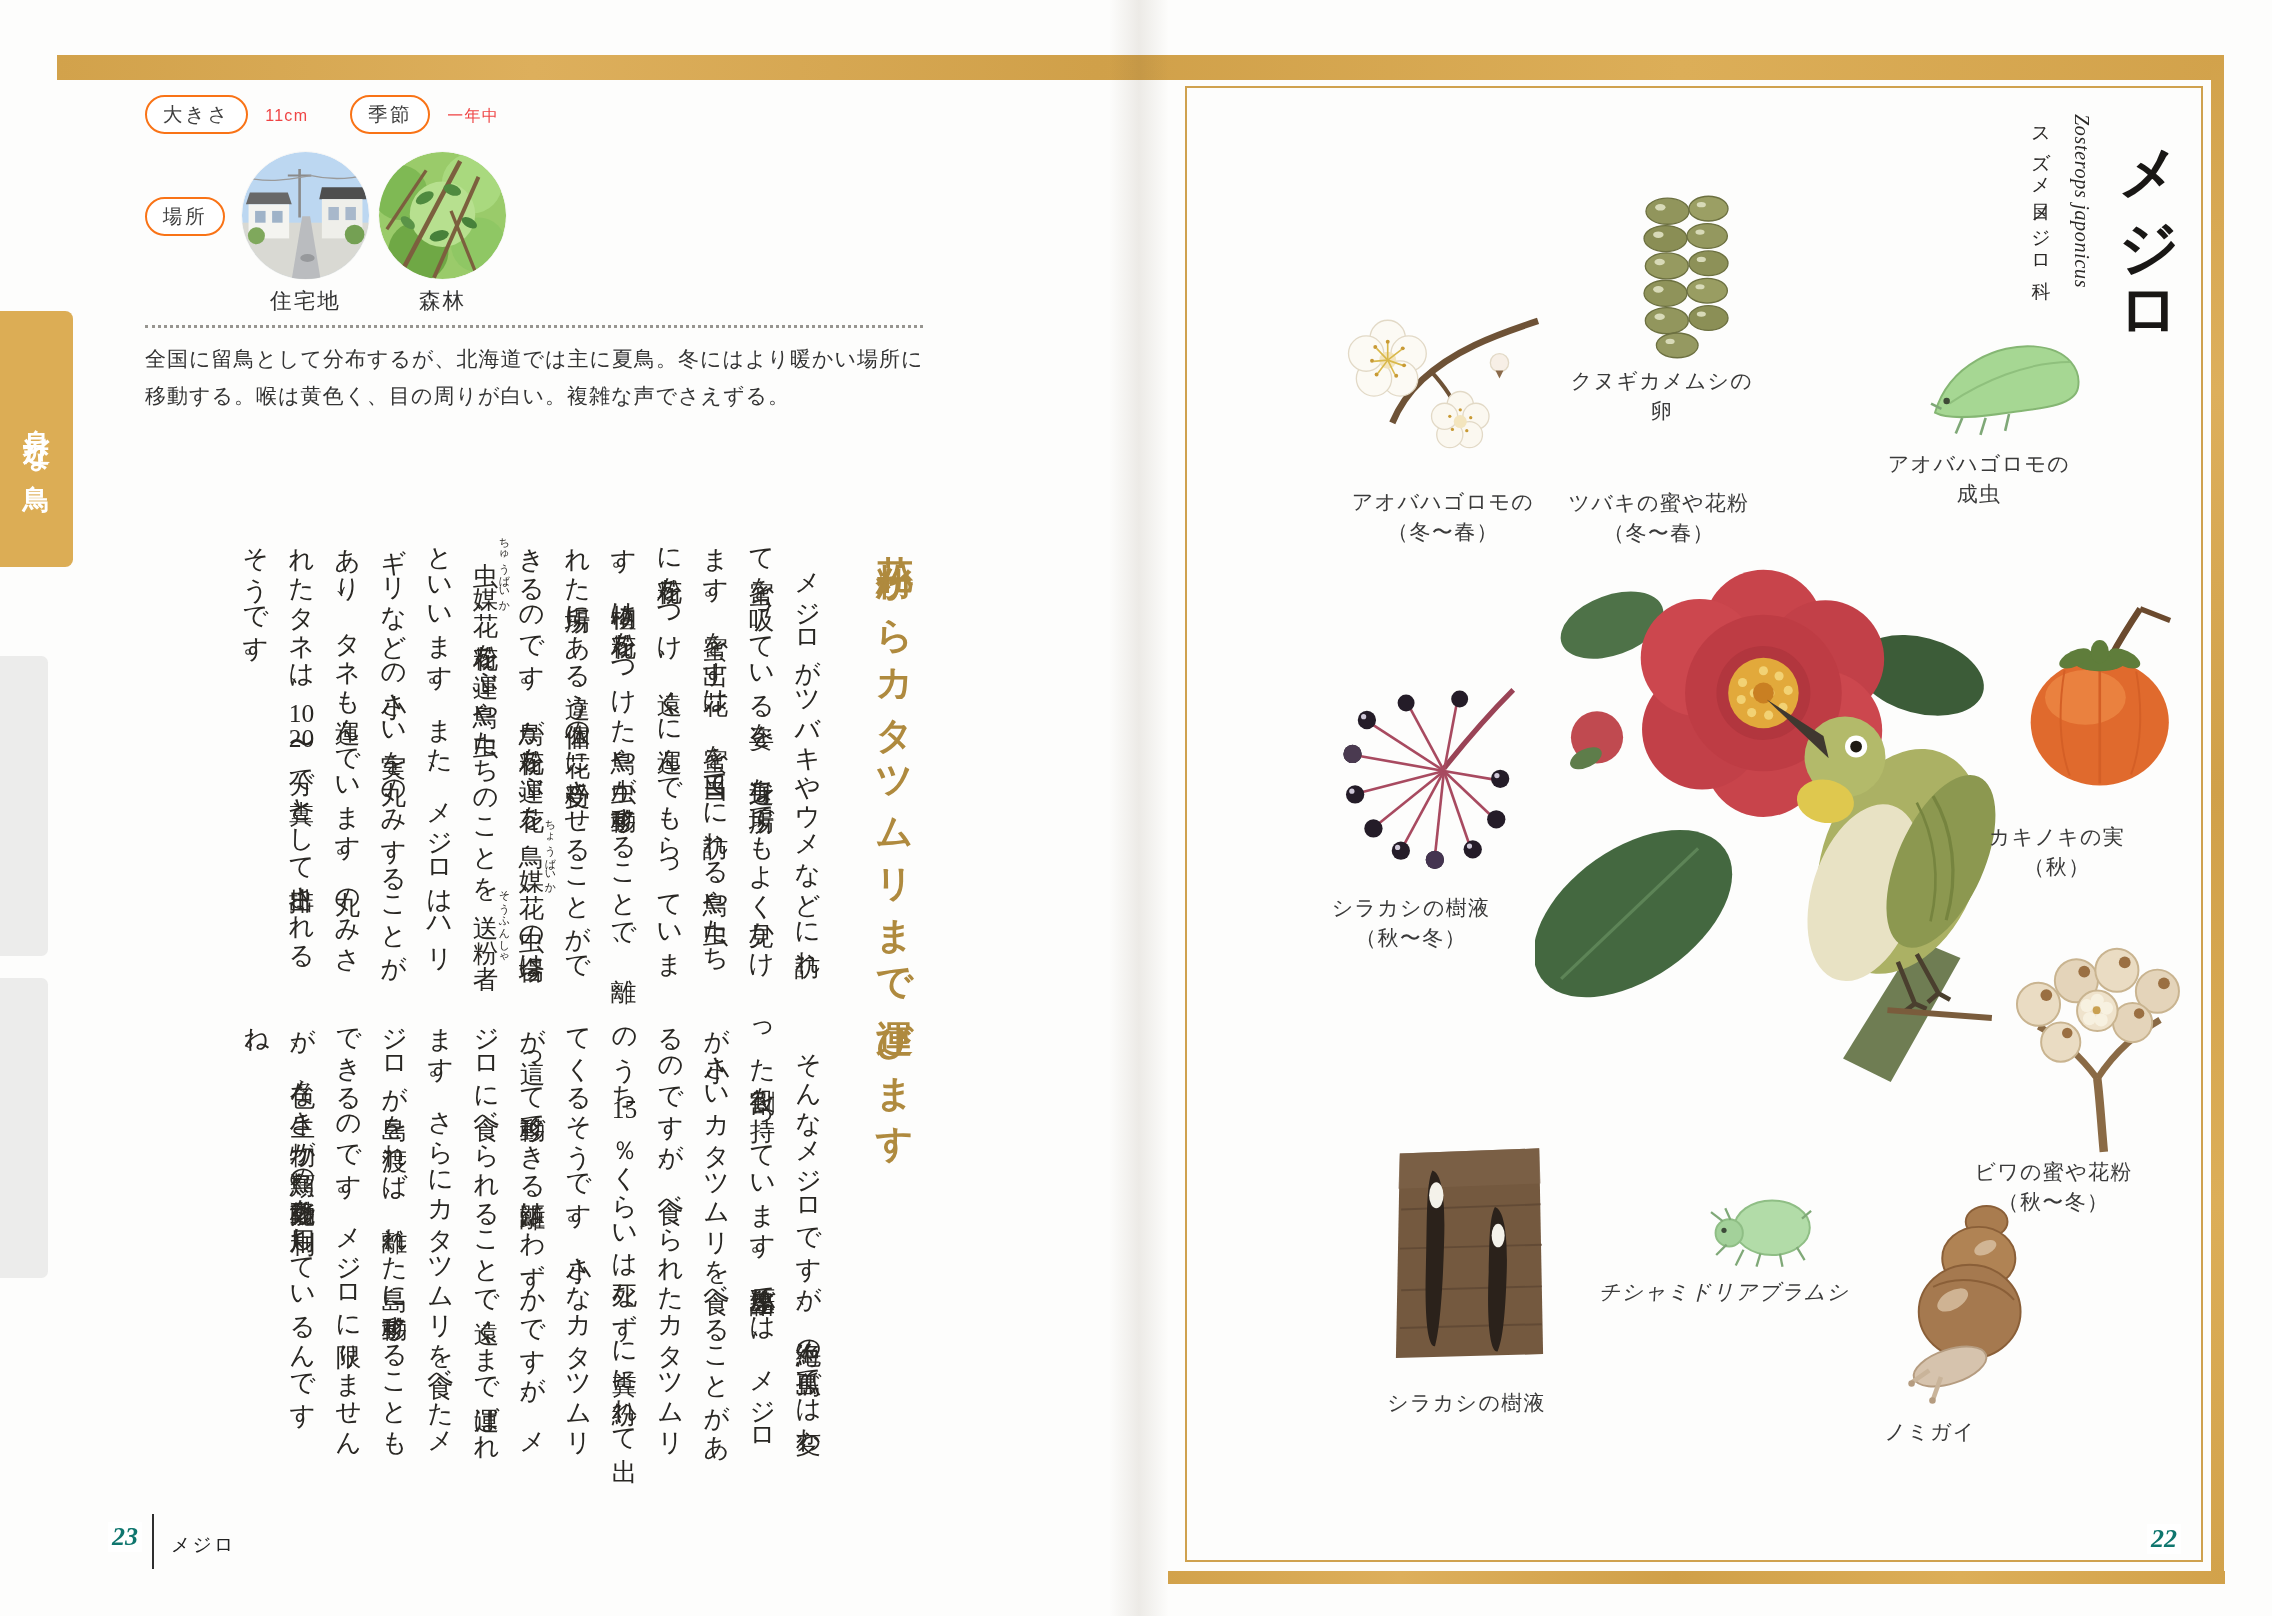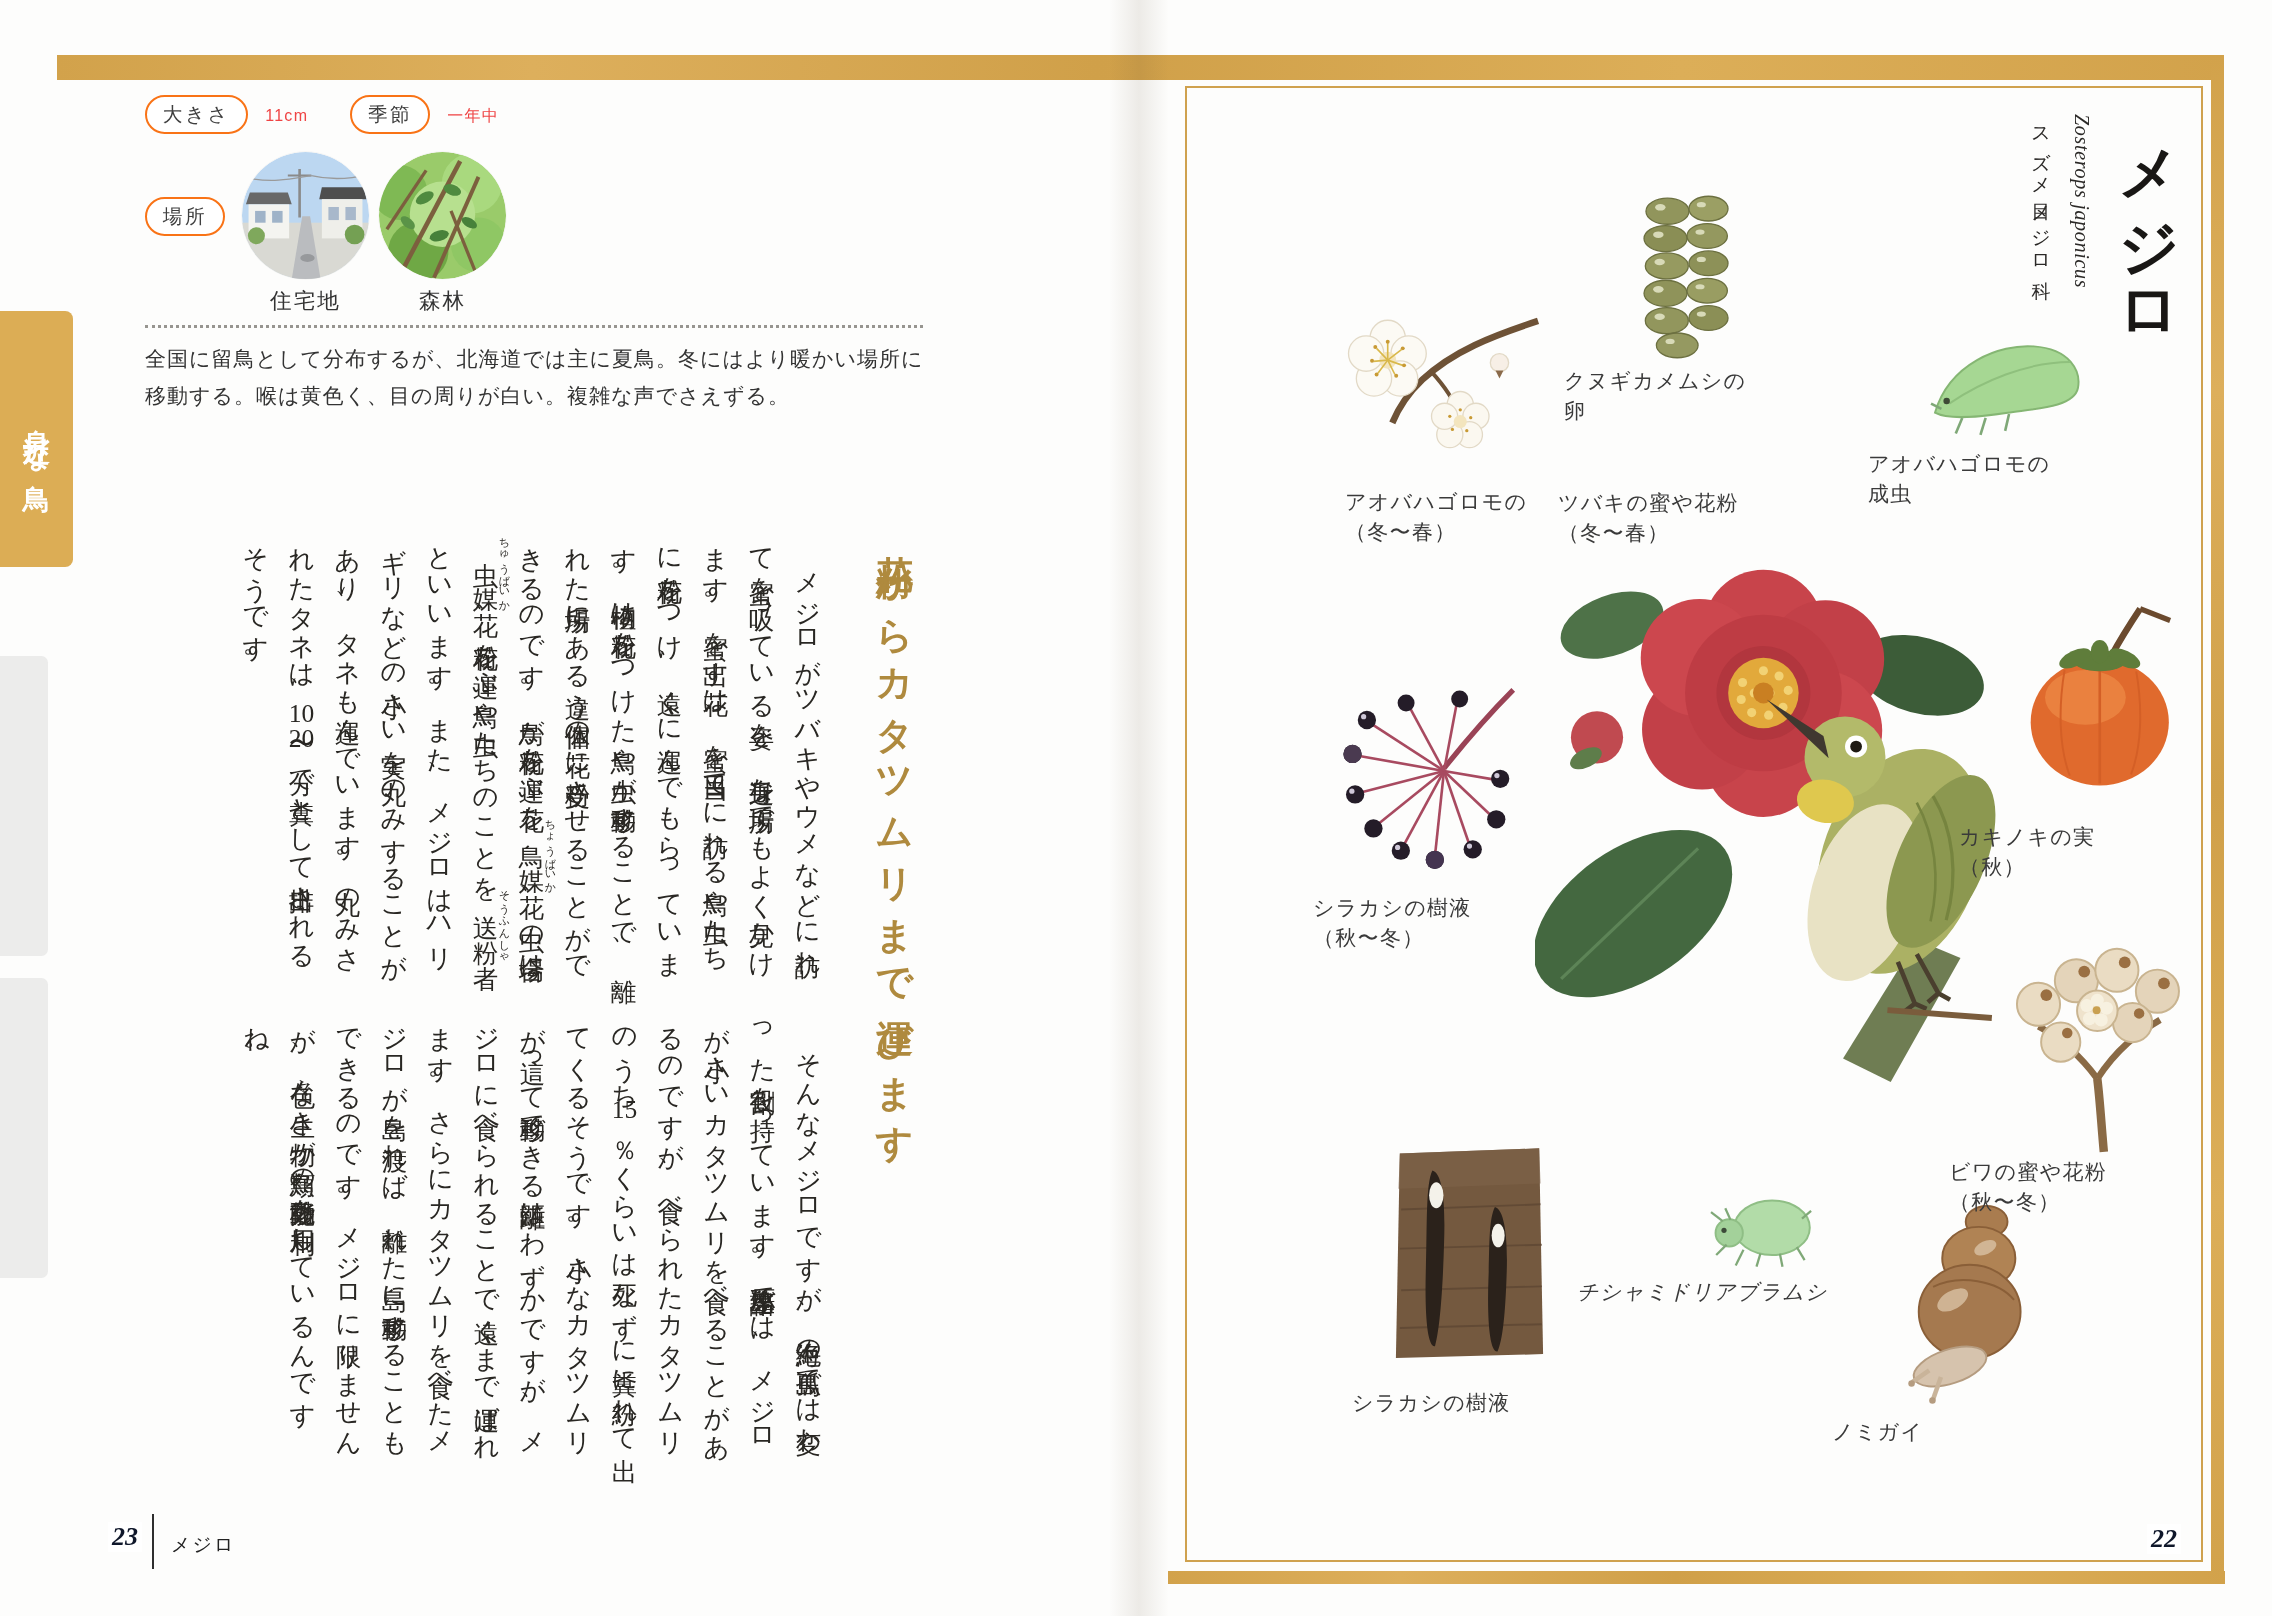--- a/index.html
+++ b/index.html
@@ -38,24 +38,24 @@
   .vbody{font-family:"Liberation Serif",serif;font-size:25.5px;line-height:46px;color:#292723;}
   .vbody ruby rt{font-size:11px;letter-spacing:0;color:#292723;}
   .tcy{text-combine-upright:all;}
 
   
   .species-name{font-size:60px;font-weight:900;letter-spacing:5.2px;color:#191715;}
   .species-latin{font-family:"Liberation Serif",serif;font-style:italic;font-size:20px;letter-spacing:0.7px;color:#2b2927;}
   .species-tax{font-size:19px;letter-spacing:3.3px;color:#2b2927;}
 
   
-  .food-label{font-size:21px;line-height:30px;letter-spacing:1.3px;color:#3a3a3a;}
-
-  
-  .folio{font-family:"Liberation Serif",serif;font-style:italic;font-weight:700;font-size:26px;color:#0f172a;background:#fff;padding:0 3.9px;}
+  .food-label{font-size:21px;line-height:30px;letter-spacing:1.3px;color:#3a3a3a;text-align:center;}
+
+  
+  .folio{font-family:"Liberation Serif",serif;font-style:italic;font-weight:700;font-size:26px;color:#0f766e;background:#fff;padding:0 3.9px;}
   .folio-title{font-size:19px;letter-spacing:2px;color:#222;}
   .folio-rule{width:2px;background:#2e2e2e;}
 </style>
 </head>
 <body>
 
 <div id="page">
 
   <div class="abs gold" style="left:57px;top:55px;width:2167px;height:25px;"></div>
   <div class="abs gold-v" style="left:2211px;top:55px;width:13px;height:1529px;"></div>

